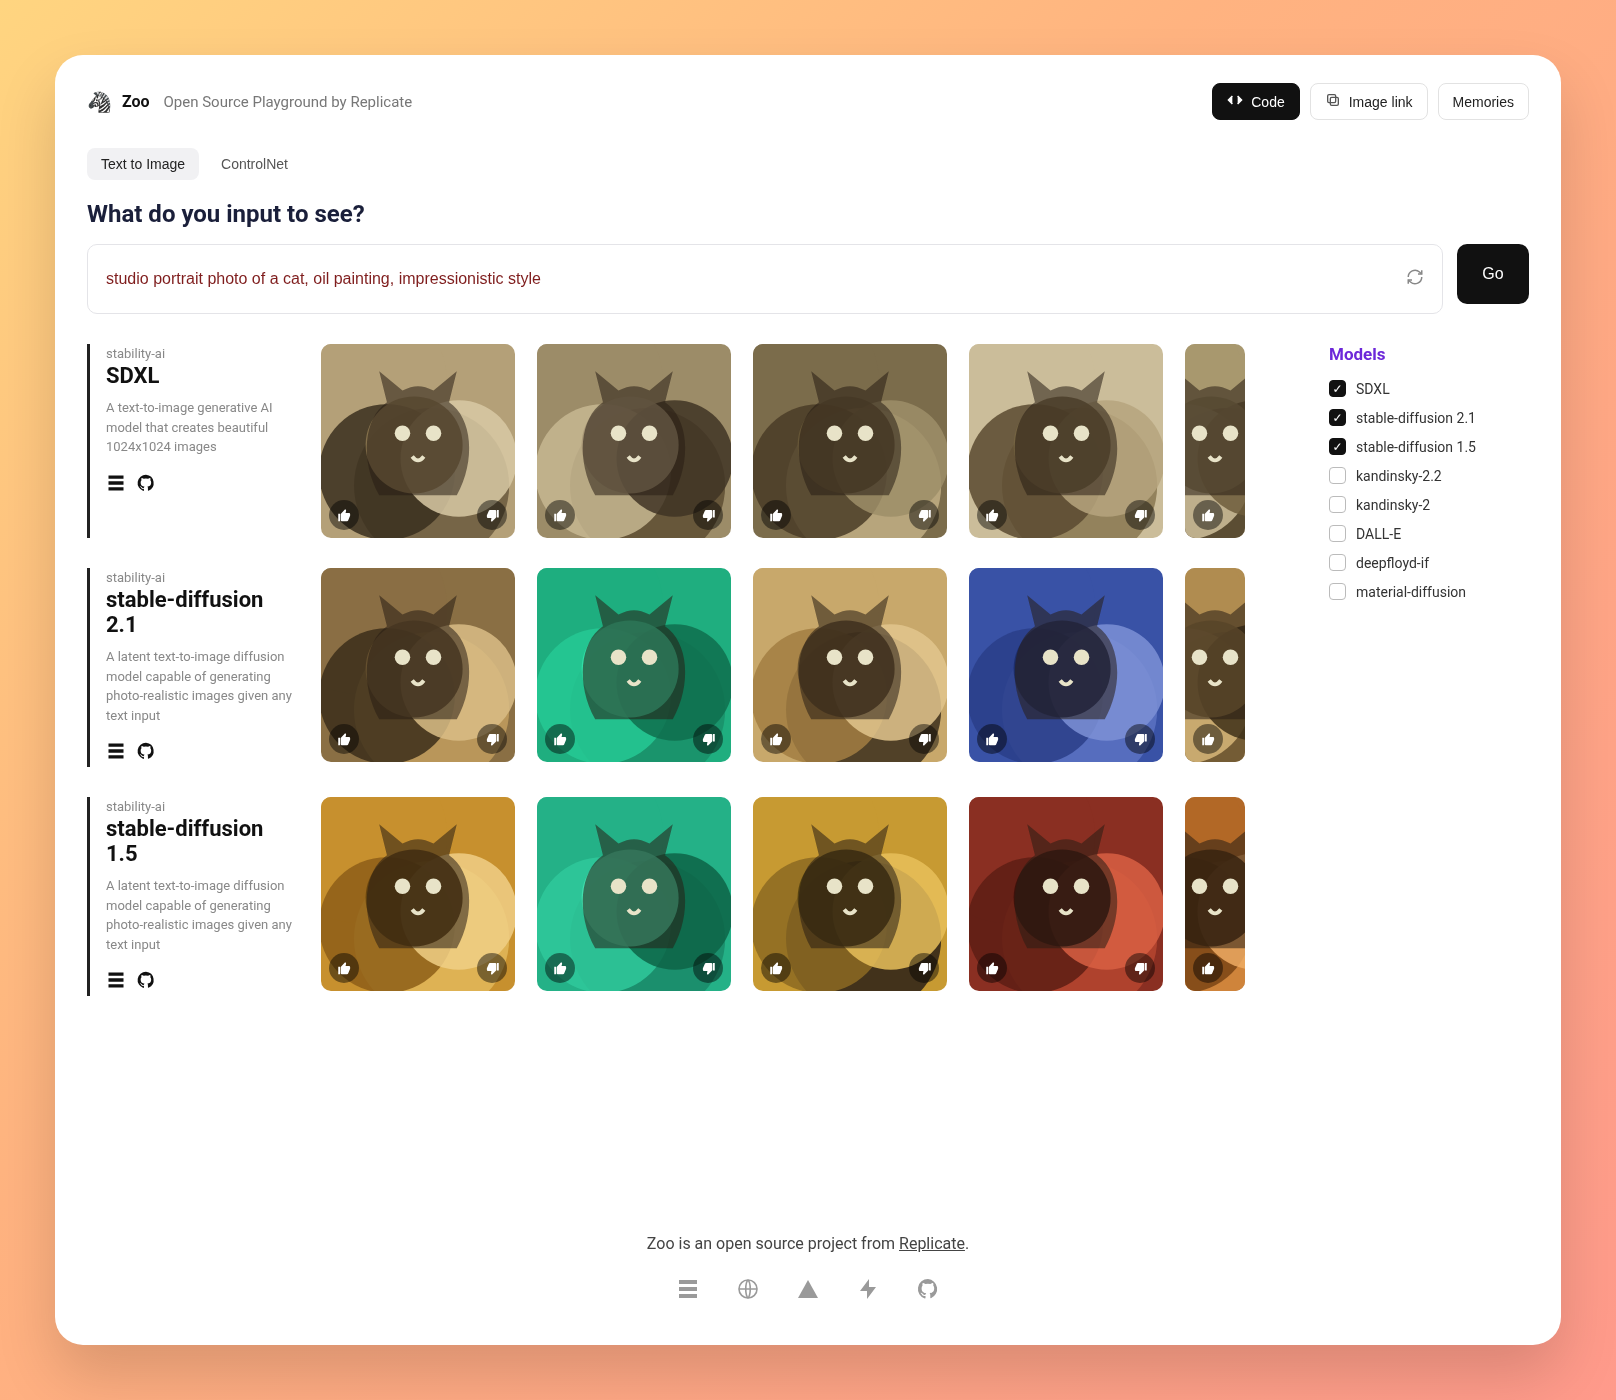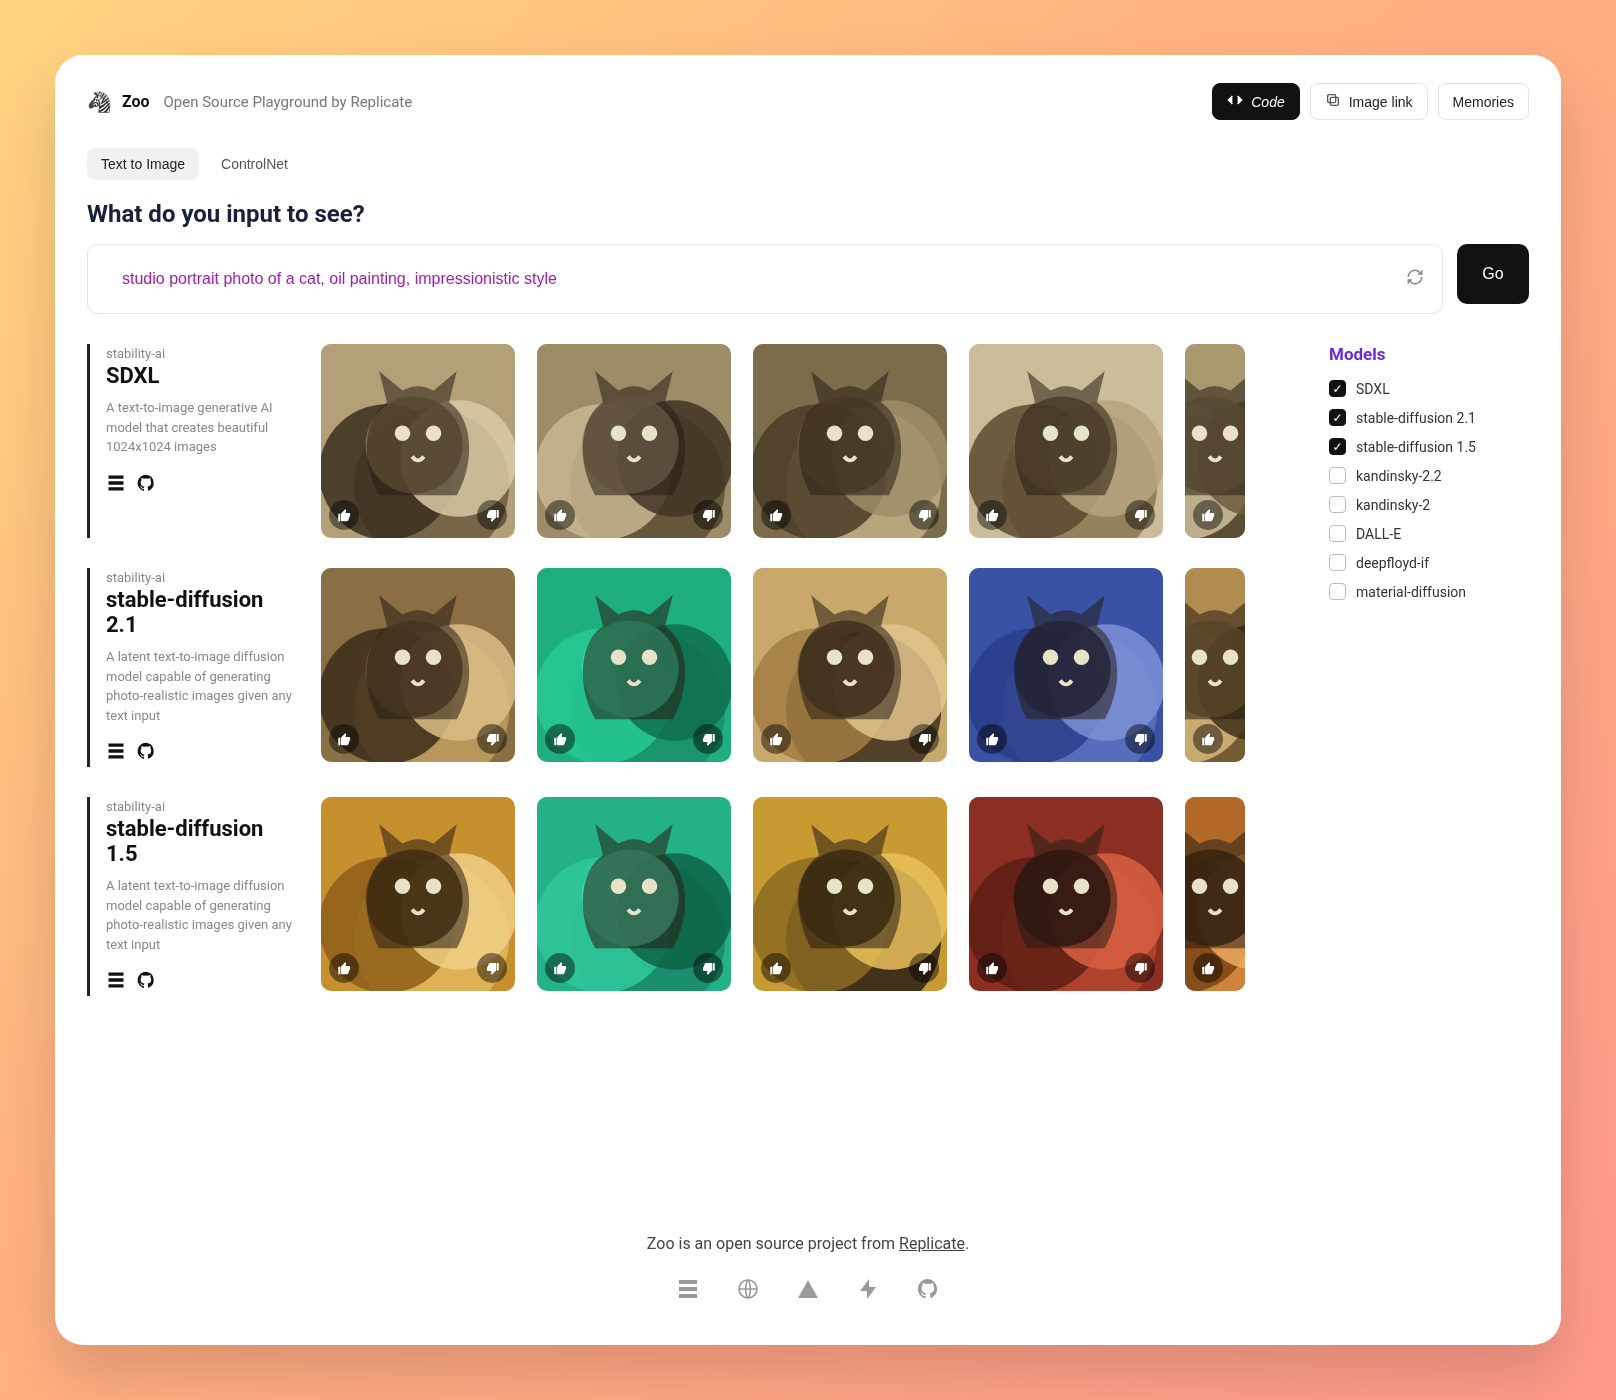--- a/index.html
+++ b/index.html
@@ -65,21 +65,20 @@
     background: #fff;
     font-size: 14px;
     font-weight: 500;
     cursor: pointer;
     color: #222;
   }
   .btn-dark {
     background: #111;
     color: #fff;
     border-color: #111;
-    font-style: italic;
   }
   .btn svg { width: 16px; height: 16px; }
   .btn-dark svg { stroke: #fff; fill: #fff; }
 
   
   .tabs {
     display: flex;
     gap: 8px;
     margin-bottom: 20px;
   }
@@ -119,22 +118,21 @@
     align-items: center;
     padding: 0 18px;
     height: 70px;
     position: relative;
   }
   .prompt-input {
     flex: 1;
     border: none;
     outline: none;
     font-size: 16px;
-    color: #a21caf;
-    margin-left: 16px;
+    color: #7f1d1d;
   }
   .refresh-icon {
     color: #888;
     cursor: pointer;
   }
   .go-btn {
     width: 72px;
     height: 60px;
     background: #111;
     color: #fff;

